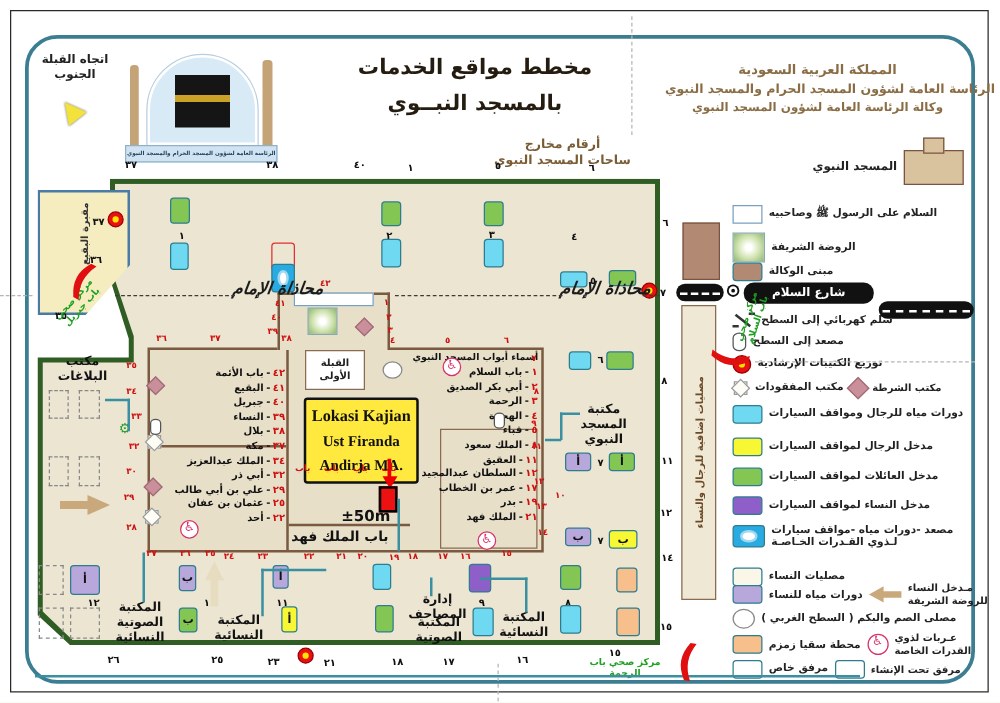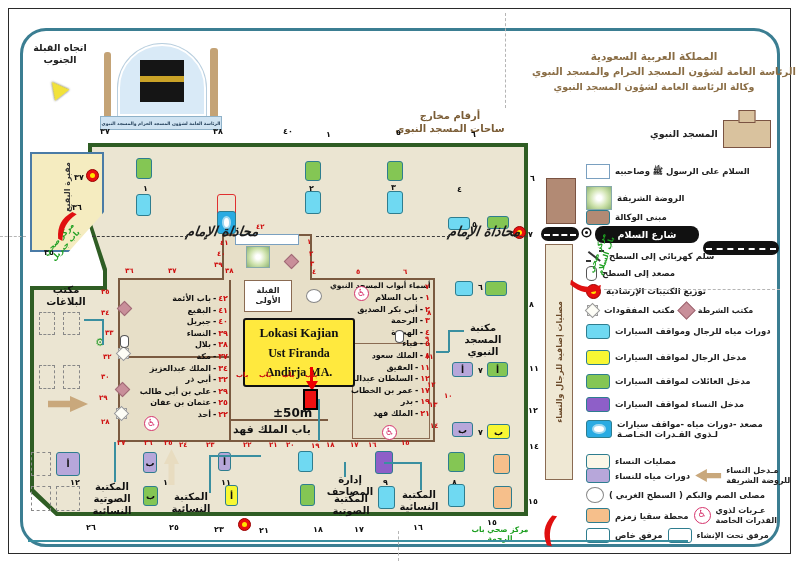--- a/index.html
+++ b/index.html
@@ -108,20 +108,24 @@
   <div class="abs qibla-arrow" style="left:48px;top:80px"></div>
 
   <div>
     <div class="abs logo-minaret" style="left:104px;top:52px;width:7px;height:64px"></div>
     <div class="abs logo-arch" style="left:118px;top:44px;width:88px;height:72px"></div>
     <div class="abs logo-kaaba" style="left:140px;top:60px;width:44px;height:42px"></div>
     <div class="abs logo-minaret" style="left:210px;top:48px;width:8px;height:68px"></div>
     <div class="abs logo-banner" style="left:100px;top:116px;width:122px;height:14px">الرئاسة العامة لشؤون المسجد الحرام والمسجد النبوي</div>
   </div>
 
+  <div class="abs title" style="left:282px;top:40px;width:196px">
+    <div>مخطط مواقع الخدمات</div>
+    <div>بالمسجد النبــوي</div>
+  </div>
 
   <div class="abs org" style="left:532px;top:48px;width:244px">
     <div>المملكة العربية السعودية</div>
     <div style="font-size:10px">الرئاسة العامة لشؤون المسجد الحرام والمسجد النبوي</div>
     <div style="font-size:9.5px">وكالة الرئاسة العامة لشؤون المسجد النبوي</div>
   </div>
 
   <div class="abs exits-label" style="left:388px;top:109px;width:124px">
     <div>أرقام مخارج</div>
     <div>ساحات المسجد النبوي</div>
@@ -260,21 +264,21 @@
         <span>بدر</span>
       </div>
       <div class="gate-row">
         <span class="n">٢١</span>
         <span>-</span>
         <span>الملك فهد</span>
       </div>
     </div>
 
   <div>
-    <div class="abs ann-box" style="left:243px;top:318px;width:112px">
+    <div class="abs ann-box" style="left:243px;top:318px;width:92px">
       <div class="ann-line1">Lokasi Kajian</div>
       <div class="ann-line2">Ust Firanda Andirja MA.</div>
     </div>
     <div class="abs ann-stick" style="left:310px;top:367px;width:3px;height:15px"></div>
     <div class="abs ann-head" style="left:306px;top:381px"></div>
     <div class="abs marker" style="left:303px;top:389px;width:15px;height:21px"></div>
     <div class="abs dist" style="left:273px;top:406px">±50m</div>
   </div>
 
   <div id="legend">

